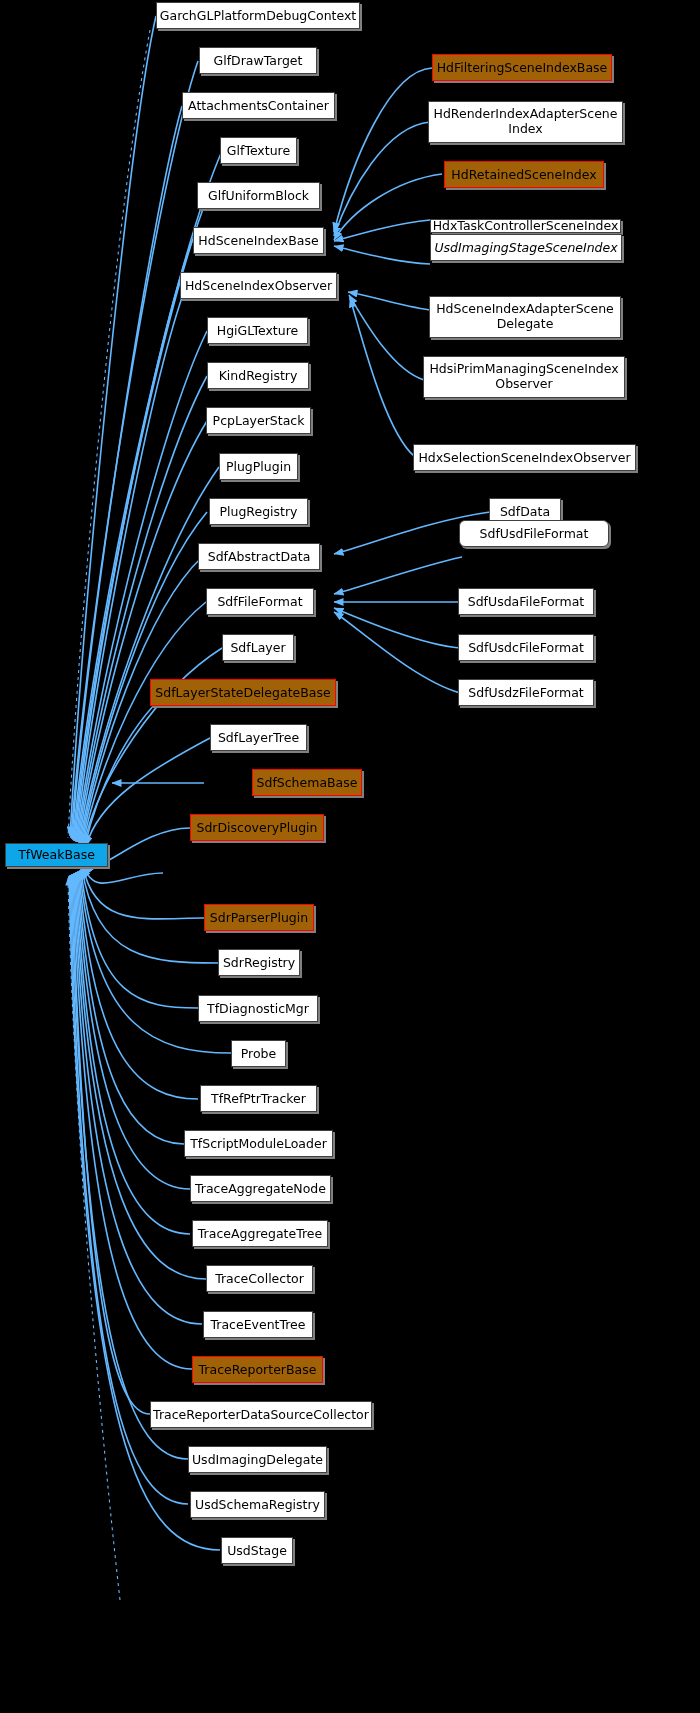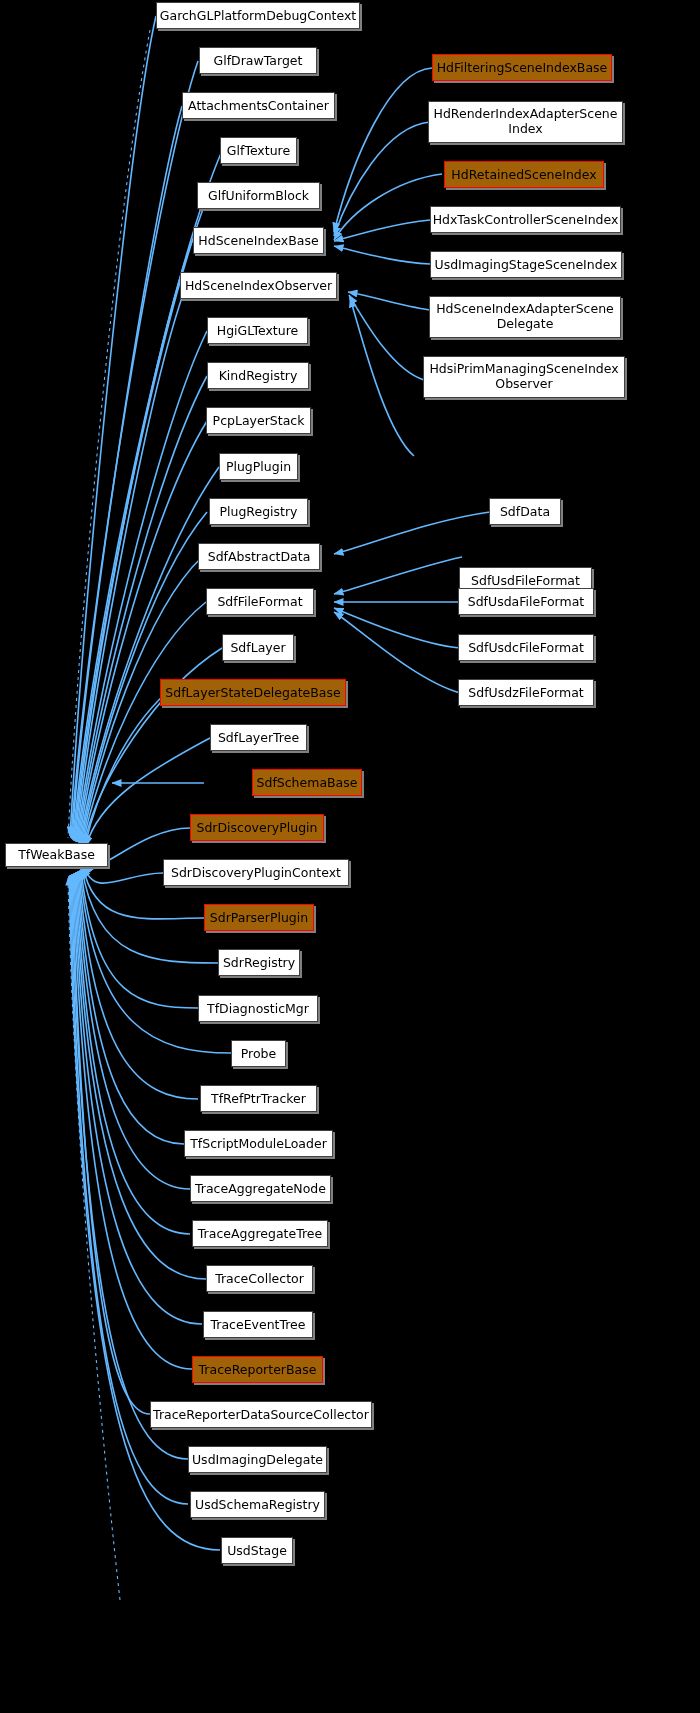--- a/index.html
+++ b/index.html
@@ -5,21 +5,21 @@
   html,body{margin:0;padding:0;background:#000;}
   #stage{position:relative;width:700px;height:1713px;background:#000;overflow:hidden;
          font-family:"DejaVu Sans","Liberation Sans",sans-serif;}
   #edges{position:absolute;left:0;top:0;width:700px;height:1713px;}
   .node{position:absolute;box-sizing:border-box;display:flex;align-items:center;
         justify-content:center;text-align:center;line-height:1.12;
         font-size:12.5px;color:#000;background:#fff;
         border:1px solid #404040;
         box-shadow:2px 2px 0 0 #808080;
         padding:4px 4px;}
-  .node.root{background:#ffffff;border:1px solid #404040;}
+  .node.root{background:#0ea5e9;border:1px solid #404040;}
   .node.abstract{background:#a16207;border:1.6px solid #ff0000;box-shadow:2px 2px 0 0 #808080;}
   .node.two-line{line-height:1.18;}
 </style>
 </head>
 <body>
 
 <div id="stage">
 
   <svg id="edges" viewBox="0 0 700 1713" xmlns="http://www.w3.org/2000/svg">
     <defs>
@@ -148,39 +148,36 @@
     </div>
 
   <div class="node" style="left:206px;top:588px;width:108px;height:27px;">
     <span>SdfFileFormat</span>
     </div>
 
   <div class="node" style="left:222px;top:634px;width:72px;height:27px;justify-content:center;">
     <span>SdfLayer</span>
     </div>
 
-  <div class="node abstract" style="left:160px;top:679px;width:186px;height:27px;">
+  <div class="node abstract" style="left:150px;top:679px;width:186px;height:27px;">
     <span>SdfLayerStateDelegateBase</span>
     </div>
 
   <div class="node" style="left:210px;top:724px;width:97px;height:27px;">
     <span>SdfLayerTree</span>
     </div>
 
   <div class="node abstract" style="left:204px;top:769px;width:110px;height:27px;margin-left:48px;">
     <span>SdfSchemaBase</span>
     </div>
 
   <div class="node abstract" style="left:190px;top:814px;width:134px;height:27px;">
     <span>SdrDiscoveryPlugin</span>
     </div>
 
-  <div class="node" style="left:163px;top:859px;width:186px;height:27px;">
-    <span>SdrDiscoveryPluginContext</span>
-    </div>
 
   <div class="node abstract" style="left:204px;top:904px;width:110px;height:27px;">
     <span>SdrParserPlugin</span>
     </div>
 
   <div class="node" style="left:218px;top:949px;width:82px;height:27px;">
     <span>SdrRegistry</span>
     </div>
 
   <div class="node" style="left:198px;top:995px;width:120px;height:27px;">
@@ -240,42 +237,45 @@
     </div>
 
   <div class="node two-line" style="left:428px;top:101px;width:195px;height:42px;">
     <span>HdRenderIndexAdapterScene Index</span>
     </div>
 
   <div class="node abstract" style="left:444px;top:161px;width:160px;height:27px;">
     <span>HdRetainedSceneIndex</span>
     </div>
 
-  <div class="node" style="left:430px;top:206px;width:191px;height:27px;">
+  <div class="node" style="left:430px;top:219px;width:191px;height:14px;">
     <span>HdxTaskControllerSceneIndex</span>
     </div>
 
-  <div class="node" style="left:430px;top:251px;width:192px;height:27px;">
+  <div class="node" style="left:430px;top:234px;width:192px;height:27px;font-style:italic;">
     <span>UsdImagingStageSceneIndex</span>
     </div>
 
   <div class="node two-line" style="left:429px;top:296px;width:192px;height:42px;">
     <span>HdSceneIndexAdapterScene Delegate</span>
     </div>
 
   <div class="node two-line" style="left:423px;top:356px;width:202px;height:42px;">
     <span>HdsiPrimManagingSceneIndex Observer</span>
     </div>
 
+  <div class="node" style="left:413px;top:444px;width:223px;height:27px;">
+    <span>HdxSelectionSceneIndexObserver</span>
+    </div>
 
   <div class="node" style="left:489px;top:498px;width:72px;height:27px;">
     <span>SdfData</span>
     </div>
 
-  <div class="node" style="left:459px;top:567px;width:133px;height:27px;">
+  <div class="node" style="left:459px;top:520px;width:150px;height:27px;border-radius:6px;">
     <span>SdfUsdFileFormat</span>
     </div>
 
   <div class="node" style="left:458px;top:588px;width:136px;height:27px;">
     <span>SdfUsdaFileFormat</span>
     </div>
 
   <div class="node" style="left:458px;top:634px;width:136px;height:27px;">
     <span>SdfUsdcFileFormat</span>
     </div>

